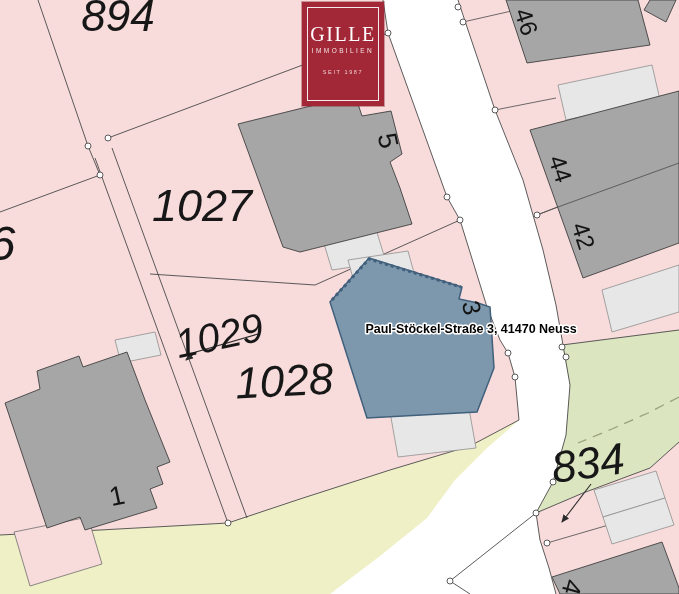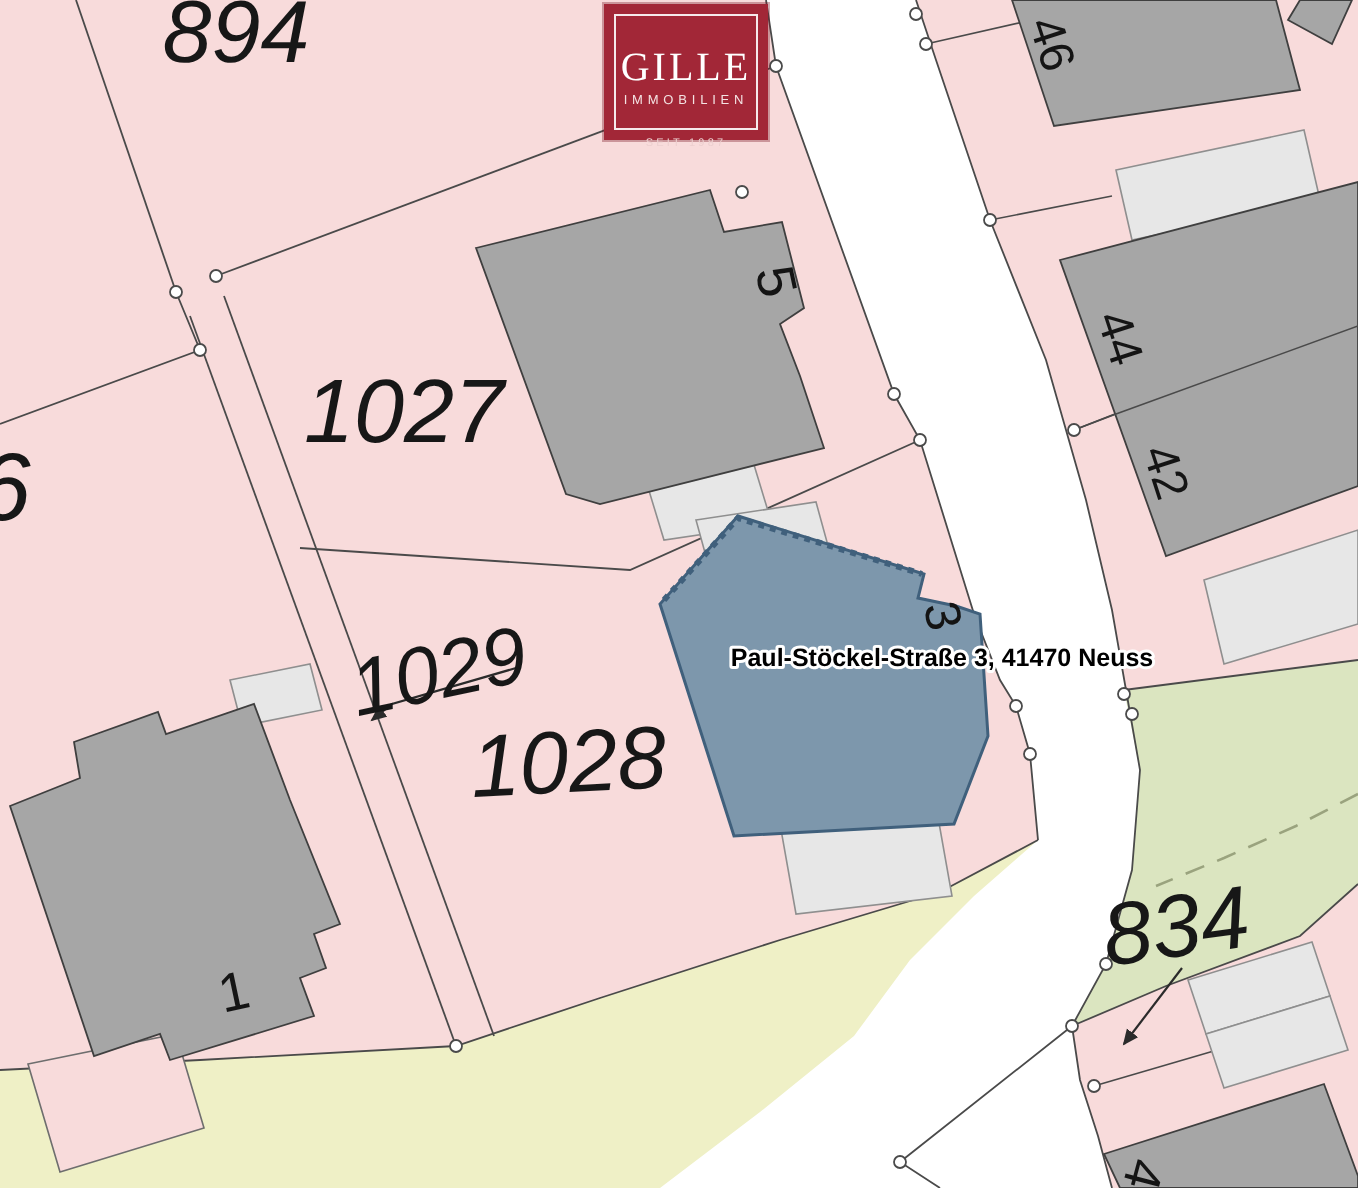--- a/index.html
+++ b/index.html
@@ -21,21 +21,21 @@
   .pline2{stroke:var(--boundary-line,#4a4a4a);stroke-width:0.8;fill:none;}
   .dashpath{stroke:#9aa37e;stroke-width:1.3;stroke-dasharray:10 7;fill:none;}
   .vertex{fill:#ffffff;stroke:#4a4a4a;stroke-width:0.9;}
   .arrowline{stroke:#2b2b2b;stroke-width:1.1;fill:none;}
   .plabel{font-family:"Liberation Sans",sans-serif;font-style:italic;fill:#171717;}
   .blabel{font-family:"Liberation Sans",sans-serif;fill:#141414;}
   .addr{font-family:"Liberation Sans",sans-serif;font-weight:bold;font-size:12.5px;
         fill:#000;stroke:#ffffff;stroke-width:3px;paint-order:stroke;stroke-linejoin:round;}
 
   
-  .logo{position:absolute;left:302px;top:2px;width:82px;height:68px;
+  .logo{position:absolute;left:302px;top:2px;width:82px;height:104px;
         background:var(--logo-bg,#a22737);box-shadow:0 0 0 1px rgba(120,20,35,.35);}
   .logo-inner{position:absolute;left:5px;top:5px;right:5px;bottom:5px;
         border:1px solid rgba(255,255,255,.9);
         display:flex;flex-direction:column;align-items:center;}
   .logo-brand{font-family:"Liberation Serif",serif;color:#ffffff;font-size:20px;
         letter-spacing:1.5px;margin-top:16px;line-height:1;}
   .logo-sub{font-family:"Liberation Sans",sans-serif;color:#f4e3e3;font-size:6.5px;
         letter-spacing:2.4px;margin-top:4px;line-height:1;}
   .logo-tag{font-family:"Liberation Sans",sans-serif;color:#eccfcf;font-size:5.5px;
         letter-spacing:1.6px;margin-top:15px;line-height:1;}

